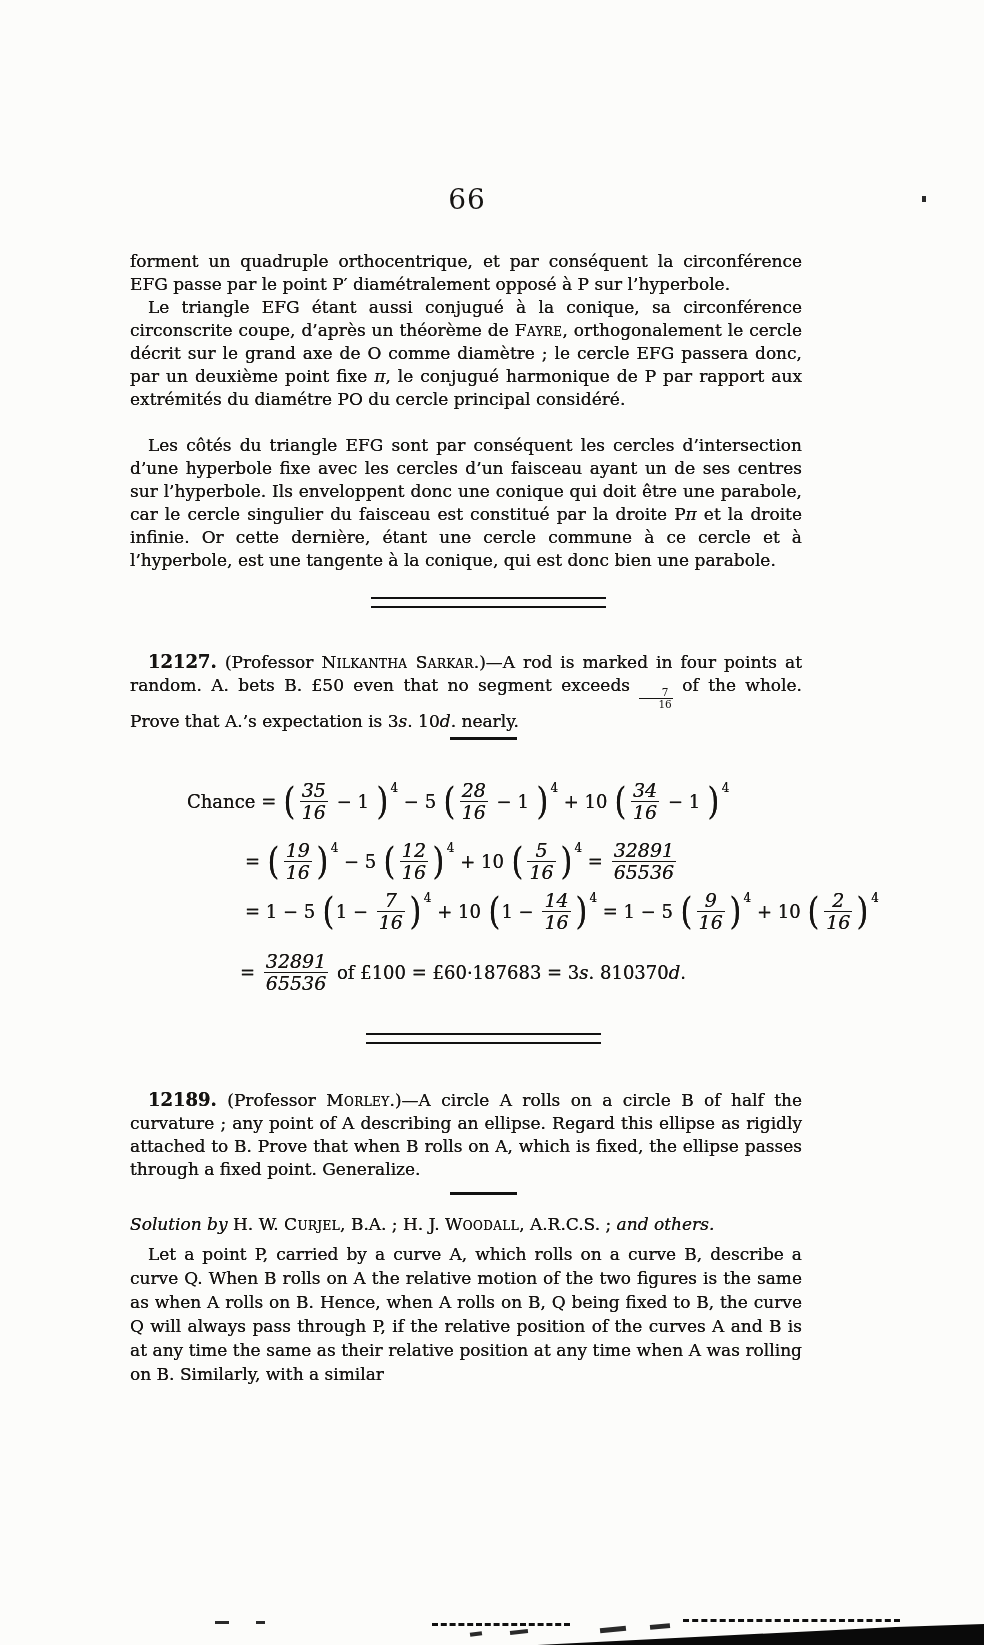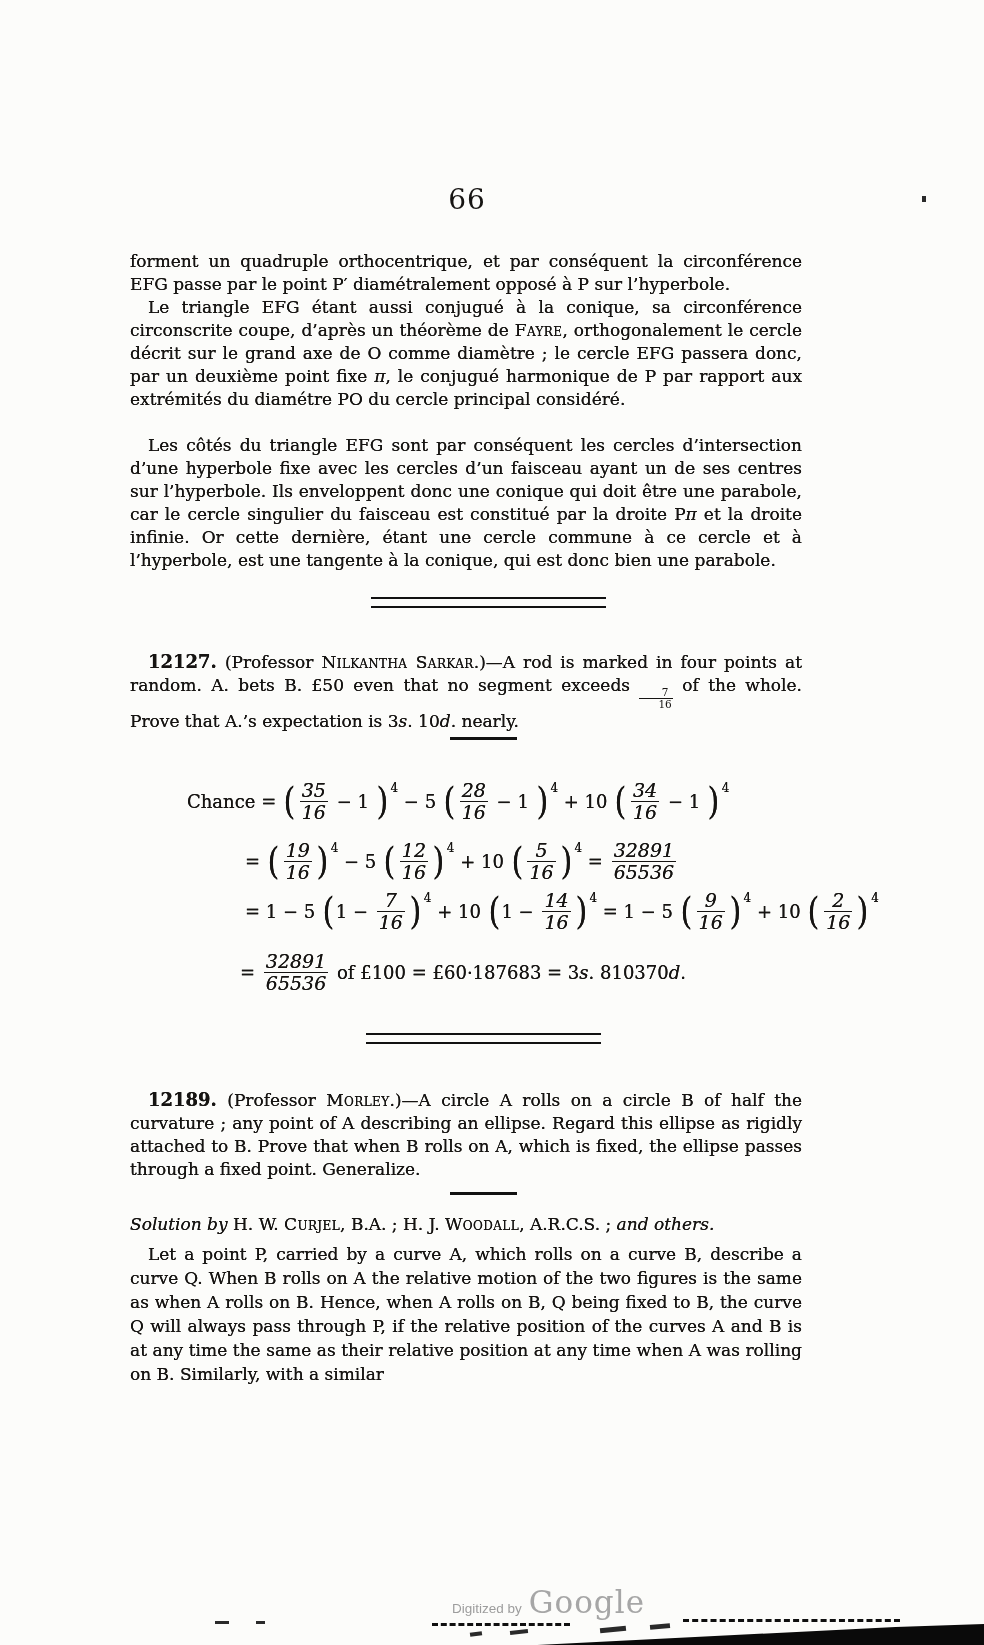--- a/index.html
+++ b/index.html
@@ -190,24 +190,20 @@
       <span class="mt">.</span>
     </div>
 
   <div class="drule" style="left:366px;top:1033px;"></div>
 
   <div class="para indent" style="top:1088px;"><span class="rt b">12189.</span><span class="rt">  (Professor </span><span class="rt sc">Morley</span><span class="rt">.)—A circle A rolls on a circle B of half the curvature ; any point of A describing an ellipse.  Regard this ellipse as rigidly attached to B.  Prove that when B rolls on A, which is fixed, the ellipse passes through a fixed point.  Generalize.</span></div>
   <div class="srule" style="left:450px;top:1192px;"></div>
   <div class="para" style="top:1213px;"><span class="rt i">Solution by </span><span class="rt">H. W. </span><span class="rt sc">Curjel</span><span class="rt">, B.A. ; H. J. </span><span class="rt sc">Woodall</span><span class="rt">, A.R.C.S. ; </span><span class="rt i">and others.</span></div>
   <div class="para indent" style="top:1242px;line-height:24px;"><span class="rt">Let a point P, carried by a curve A, which rolls on a curve B, describe a curve Q.  When B rolls on A the relative motion of the two figures is the same as when A rolls on B.  Hence, when A rolls on B, Q being fixed to B, the curve Q will always pass through P, if the relative position of the curves A and B is at any time the same as their relative position at any time when A was rolling on B.  Similarly, with a similar</span></div>
 
-  <div class="wm">
-    <span>Digitized by</span>
-    <span class="logo">Google</span>
-  </div>
 
   <div class="bwedge"></div>
   <div class="bdash" style="left:683px;top:1619px;width:217px;"></div>
   <div class="bdash" style="left:432px;top:1623px;width:138px;border-top-width:3px;"></div>
   <div class="speck" style="left:215px;top:1621px;width:14px;height:3px;"></div>
   <div class="speck" style="left:256px;top:1621px;width:9px;height:3px;"></div>
   <div class="speck" style="left:470px;top:1632px;width:12px;height:4px;transform:rotate(-8deg);"></div>
   <div class="speck" style="left:510px;top:1630px;width:18px;height:4px;transform:rotate(-6deg);"></div>
   <div class="speck" style="left:600px;top:1627px;width:26px;height:5px;transform:rotate(-6deg);"></div>
   <div class="speck" style="left:650px;top:1624px;width:20px;height:5px;transform:rotate(-5deg);"></div>

